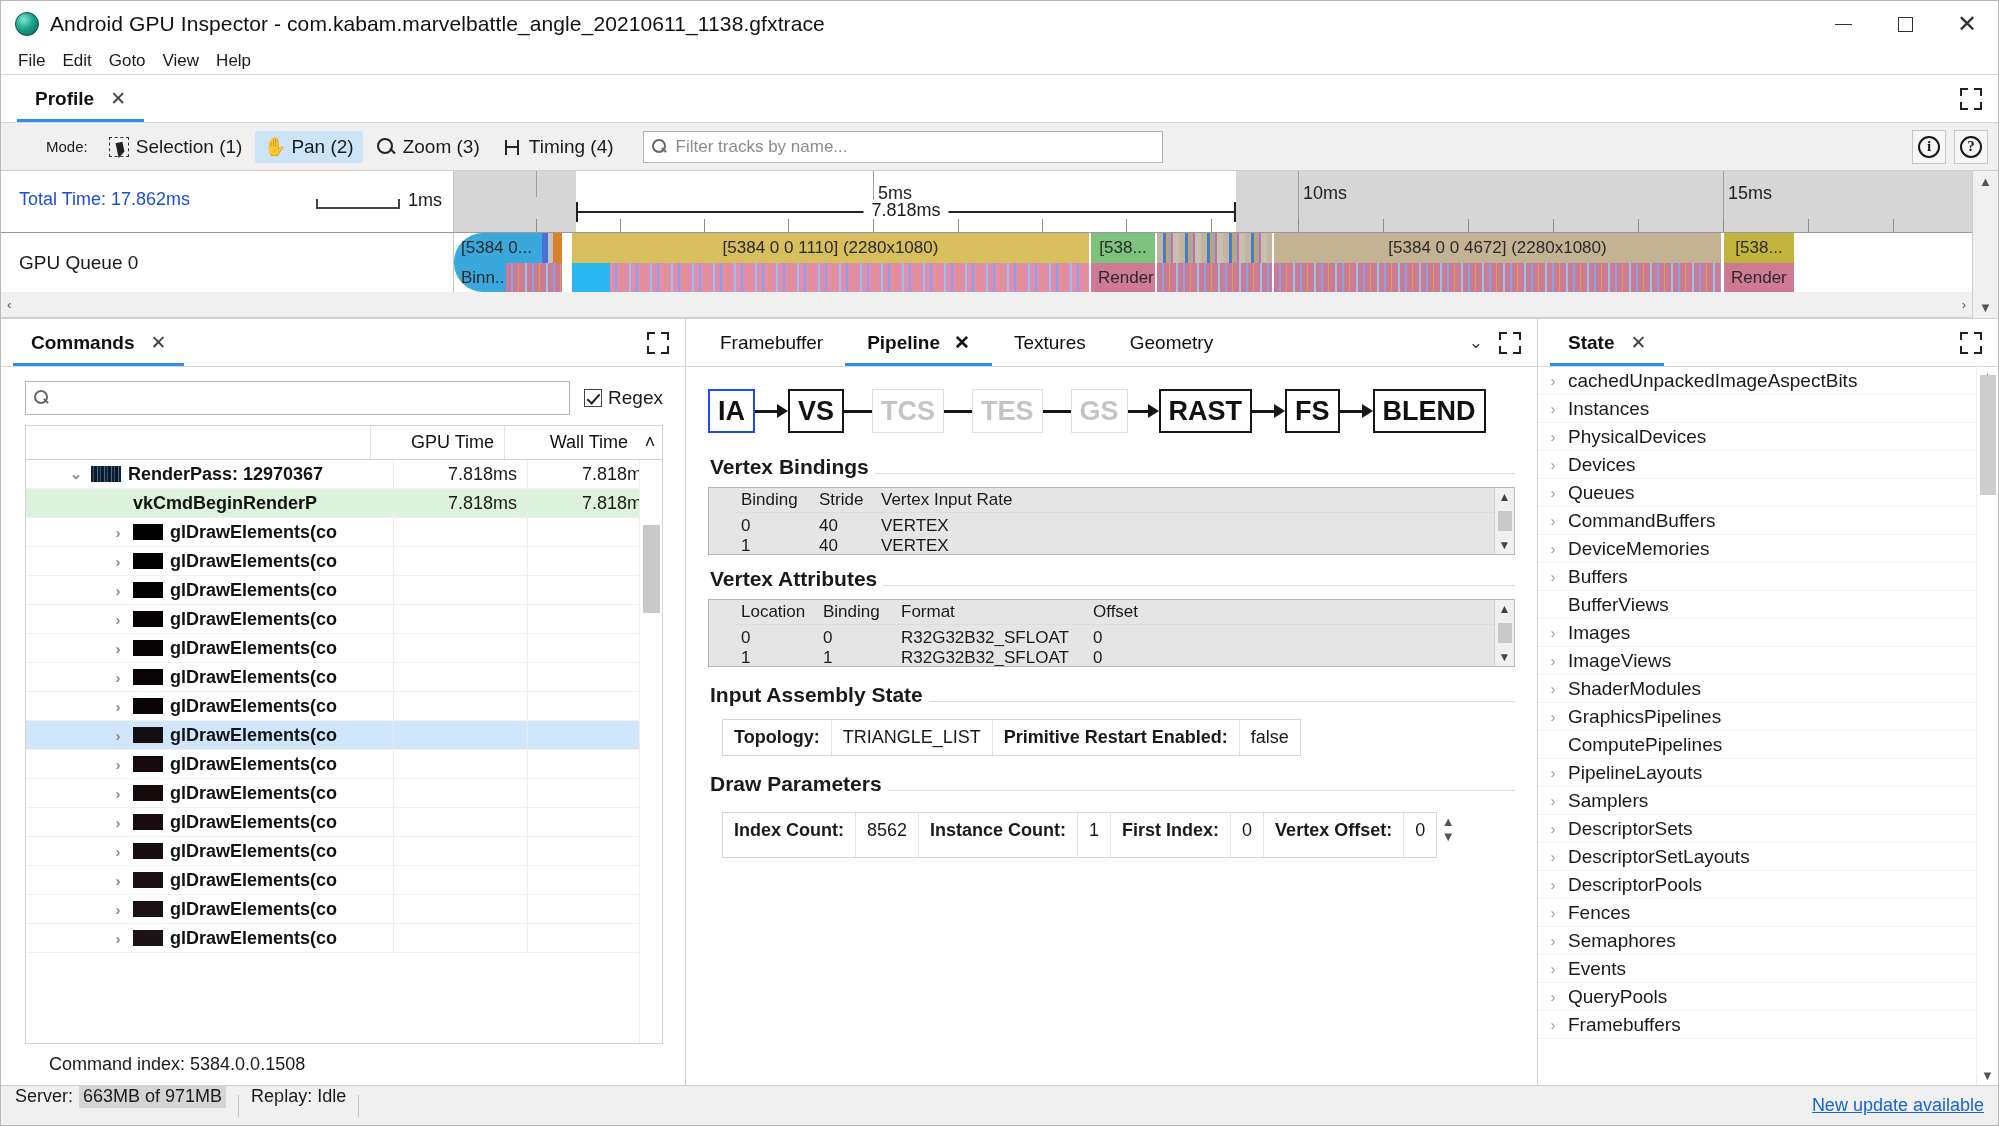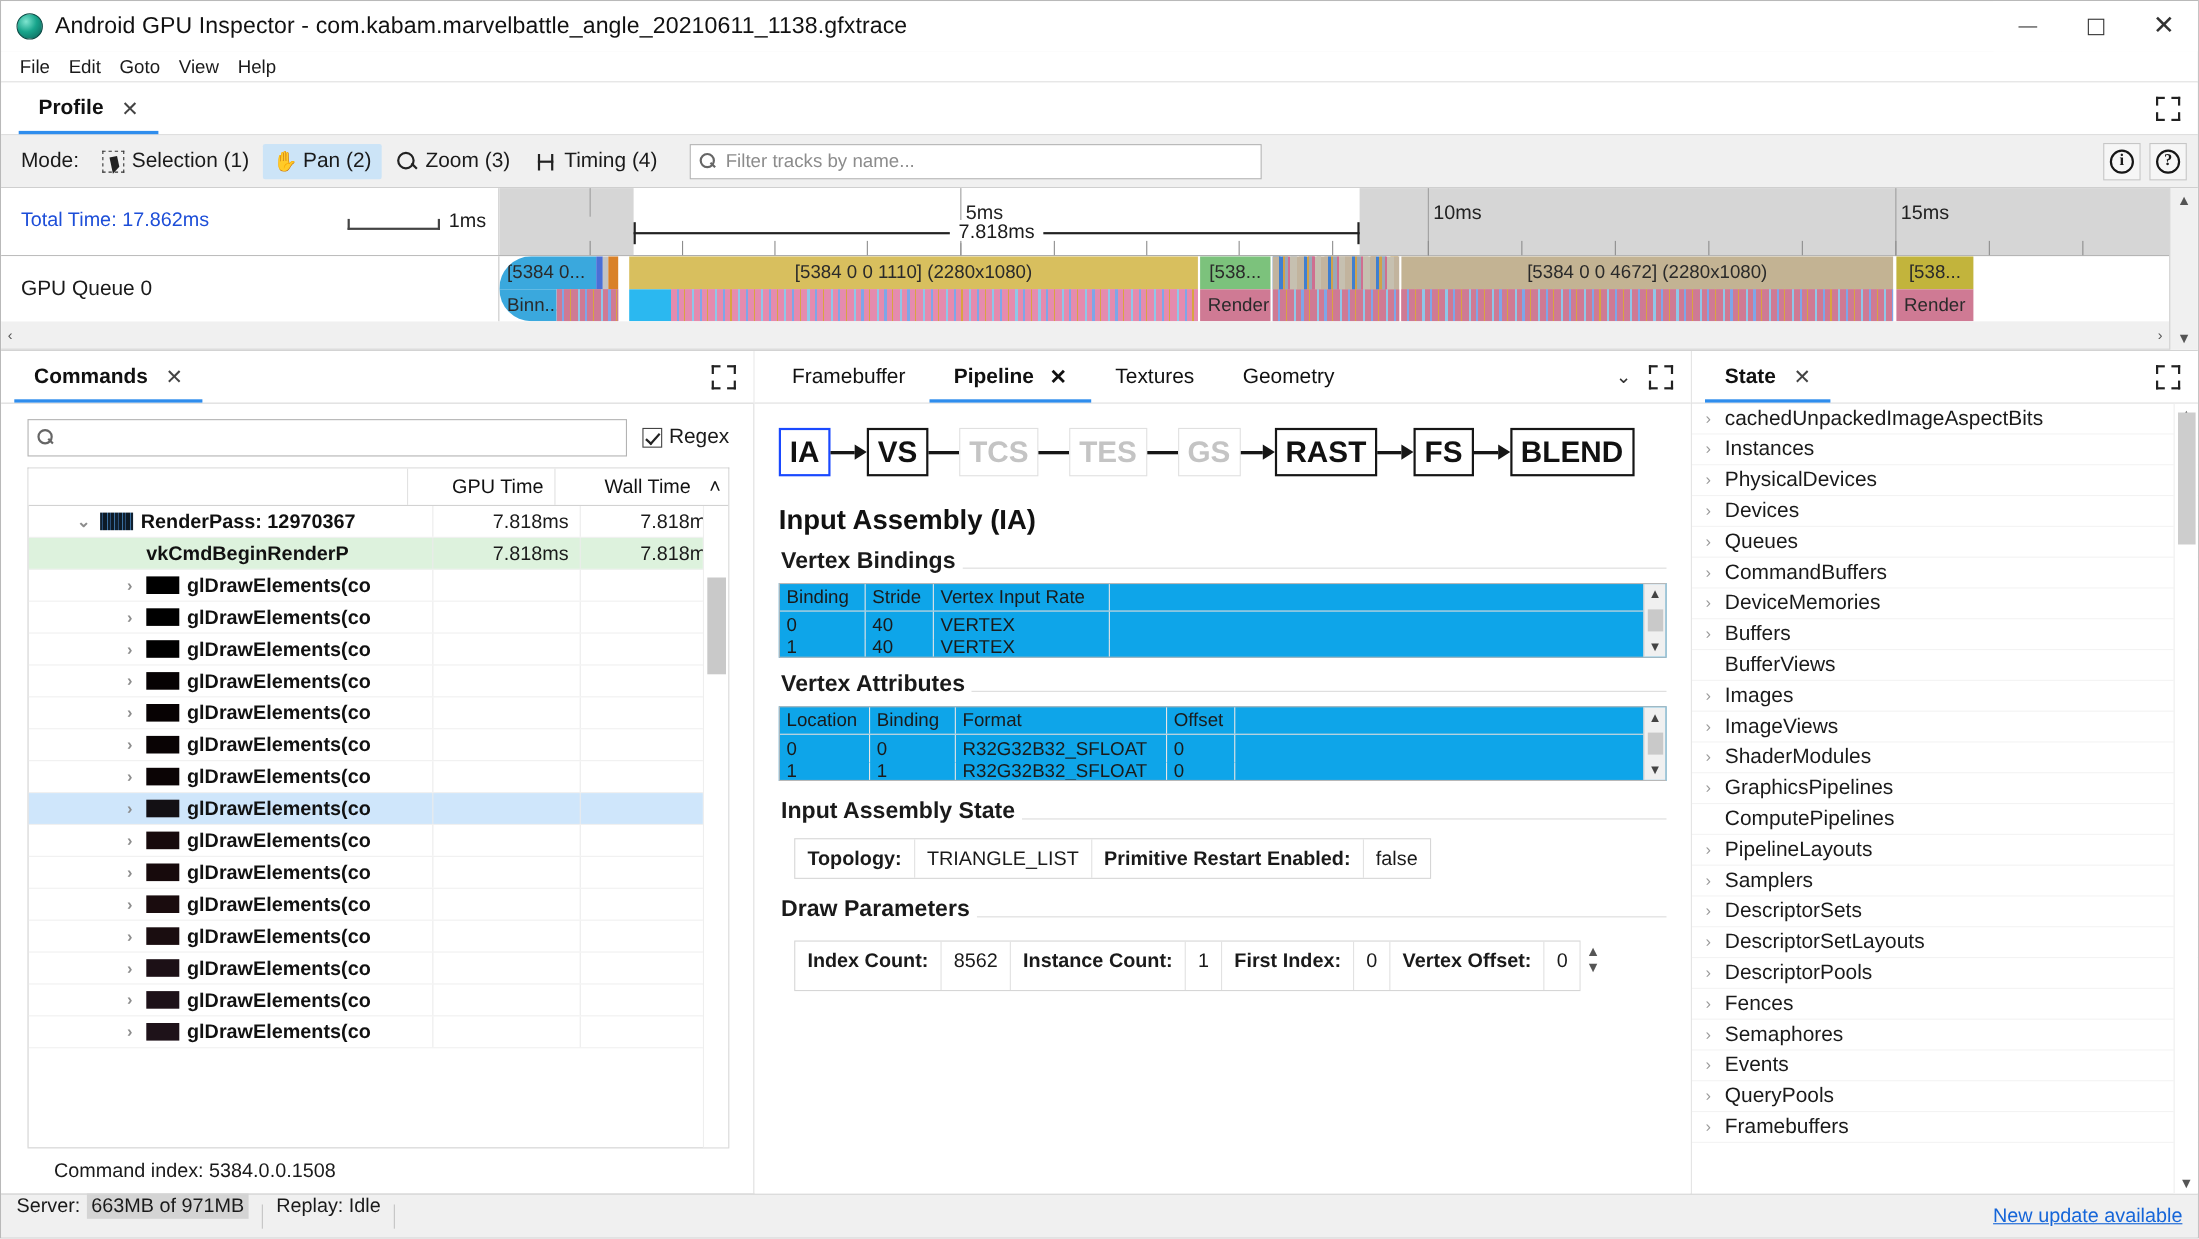--- a/index.html
+++ b/index.html
@@ -88,21 +88,21 @@
   .expand-icon i:nth-child(4){ right:0; bottom:0; border-left:none; border-top:none; }
 
   
   .modebar {
     height: 48px; flex: 0 0 48px;
     display: flex; align-items: center;
     background: #f0f0f0;
     border-bottom: 1px solid #cfcfcf;
     padding: 0 10px 0 18px; gap: 4px;
   }
-  .mode-label { font-size: 19px; margin-right: 8px; }
+  .mode-label { font-size: 15px; margin-right: 8px; margin-left: 27px; }
   .mode-btn {
     display: flex; align-items: center; gap: 7px;
     padding: 5px 9px; font-size: 19px; border-radius: 2px;
     cursor: pointer; white-space: nowrap;
   }
   .mode-btn.active { background: #cce4f7; }
   .mi { width: 20px; height: 20px; position: relative; flex: 0 0 20px; }
   .mi-sel { border: 1.6px dashed #333; }
   .mi-sel::after {
     content:""; position:absolute; left:7px; top:4px;
@@ -299,21 +299,21 @@
   }
   .plainline { height: 3px; background: #161616; }
 
   .sec-title { font-size: 25px; font-weight: bold; margin: 6px 0 14px 0; color: #111; }
   .fs-legend {
     font-size: 21px; font-weight: bold; padding: 0 6px 4px 2px;
     position: relative; top: -4px; display: inline-block; background:#fff;
   }
   .fs-legend-row { display:flex; align-items:center; }
   .fs-legend-row .rule { flex:1; height:1px; background:#dcdcdc; }
-  .tbl-wrap { display: flex; border: 1px solid #b8b8b8; margin: 0 10px; background: #0ea5e9; }
+  .tbl-wrap { display: flex; border: 1px solid #b8b8b8; margin: 0 10px; background: #e5e5e5; padding-left: 26px; }
   .tbl { flex: 1; }
   .tbl .r { display: flex; height: 25px; align-items: center; font-size: 17px; }
   .tbl .r.h { border-bottom: 1px solid #dcdcdc; }
   .tbl .c { padding-left: 6px; border-right: 1px solid #e6e6e6; height: 100%; display:flex; align-items:center; overflow:hidden; white-space:nowrap; }
   .tbl .c.last { border-right: none; flex: 1; }
   .mini-sb {
     width: 20px; flex: 0 0 20px; background: #f0f0f0; border-left: 1px solid #d0d0d0;
     display: flex; flex-direction: column; justify-content: space-between; align-items: center;
     font-size: 12px; color: #444; padding: 2px 0;
   }
@@ -770,21 +770,20 @@
               <span class="head"></span>
             </span>
           <div class="pstage">FS</div>
           <span class="arrow">
               <span class="line" style="width:22px"></span>
               <span class="head"></span>
             </span>
           <div class="pstage">BLEND</div>
         </div>
 
-        <div class="sec-title">Input Assembly (IA)</div>
 
         <div>
           <div class="fs-legend-row">
             <span class="fs-legend">Vertex Bindings</span>
             <span class="rule"></span>
           </div>
           <div class="tbl-wrap" style="margin:0;">
             <div class="tbl">
               <div class="r h">
                 <span class="c" style="width:78px">Binding</span>

